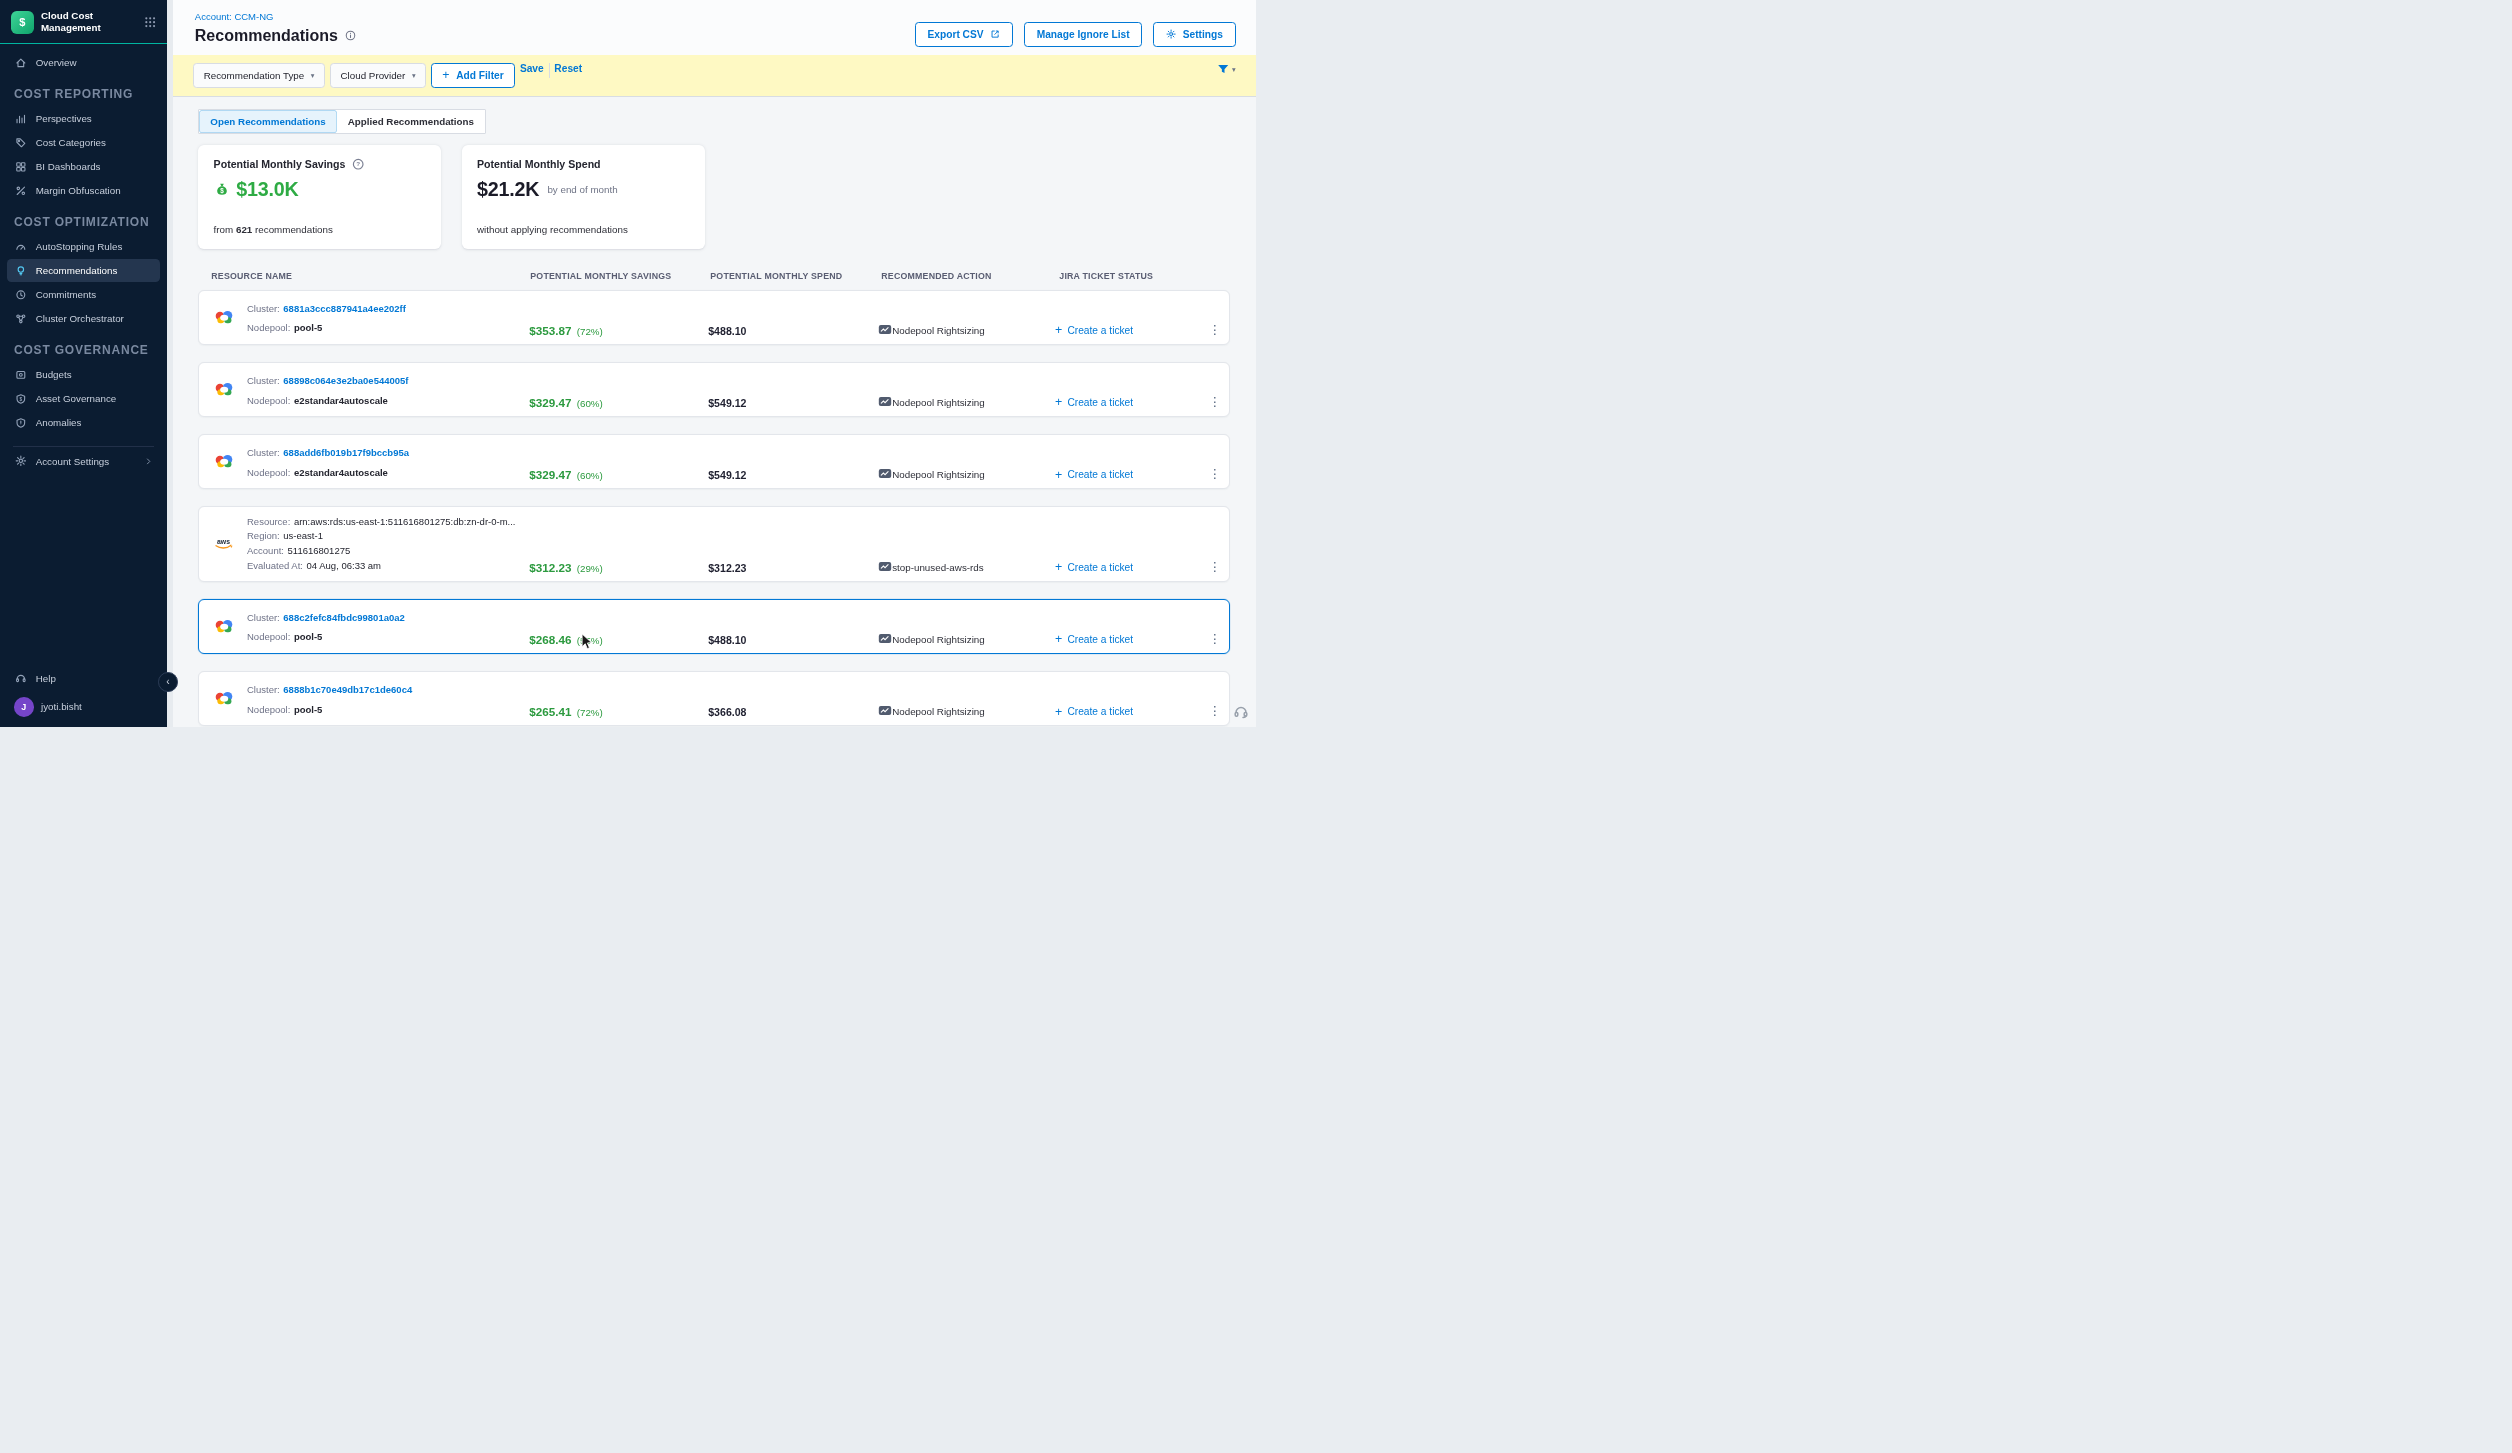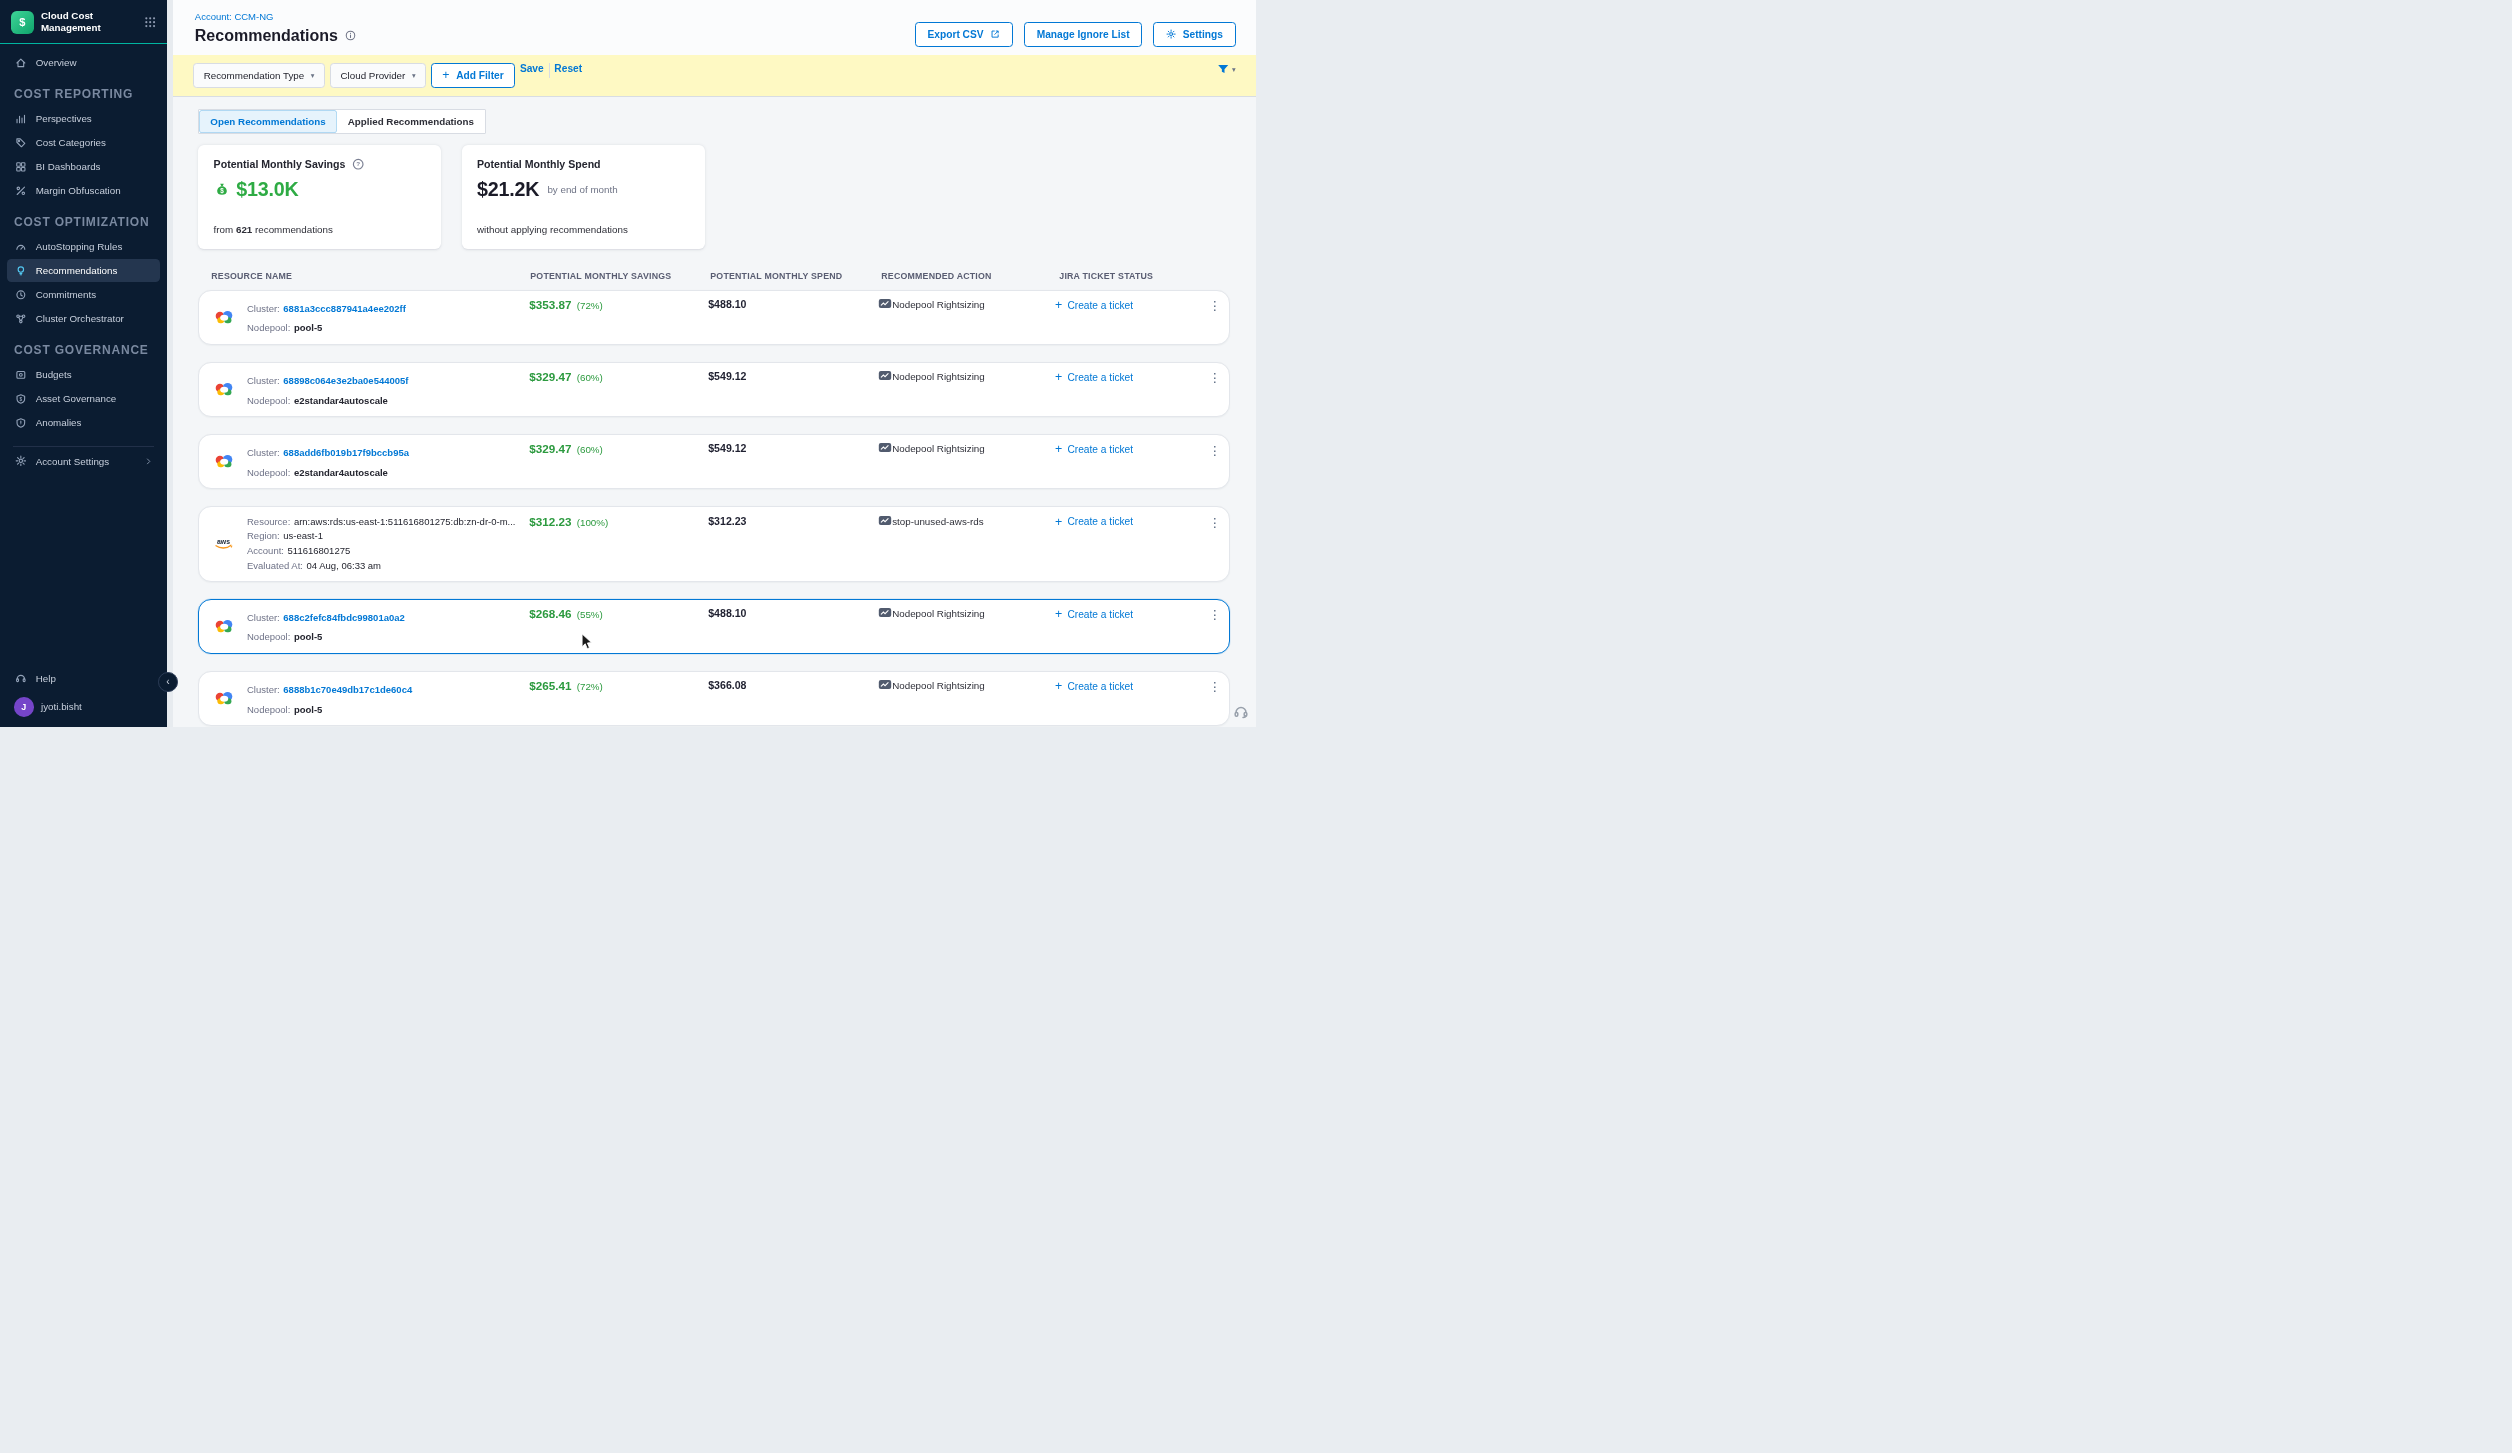--- a/index.html
+++ b/index.html
@@ -63,21 +63,21 @@
   .card-note b{font-weight:700}
 
   .thead{display:flex;align-items:center;padding:2.9px 0 8.8px;font-size:8.8px;font-weight:700;color:#595d72;letter-spacing:0.2px;white-space:nowrap}
   .c-name{width:332px;padding-left:13px}
   .c-sav{width:180px}
   .c-spend{width:171px}
   .c-act{width:178px}
   .c-jira{width:147px}
   .c-menu{width:28px}
 
-  .row{display:flex;align-items:flex-start;background:#fff;border:0.7px solid #e3e6eb;border-radius:13px;margin-bottom:17px;min-height:47px;padding:7.3px 0;box-shadow:0 0.7px 1.5px rgba(30,40,60,.04)}
+  .row{display:flex;align-items:flex-end;background:#fff;border:0.7px solid #e3e6eb;border-radius:6px;margin-bottom:17px;min-height:47px;padding:7.3px 0;box-shadow:0 0.7px 1.5px rgba(30,40,60,.04)}
   .row.selected{border:1.1px solid #0278d5;box-shadow:0 0 0 0.7px rgba(2,120,213,.12)}
   .row .c-name{display:flex;align-items:center;gap:11.7px}
   .picon{width:23px;display:flex;justify-content:center;flex:0 0 23px}
   .nline{white-space:nowrap;line-height:1.65}
   .lbl{color:#6e7287;font-size:9.5px;margin-right:3.6px}
   .lval{color:#24252f;font-weight:600;font-size:9.5px}
   .lval.link{color:#0278d5;cursor:pointer;text-decoration:none}
   .aws-lines .nline{line-height:1.55;font-size:9.3px}
   .aws-lines .lval{font-weight:500}
   .sval{font-size:11.7px;font-weight:700;color:#2c9a3f}
@@ -490,21 +490,21 @@
                 <path d="M31.6 17.6l4-1.9-1.2 3.8z" fill="#f7981d"></path>
               </svg>
             </span>
           <div class="nlines aws-lines">
             <div class="nline"><span class="lbl">Resource:</span><span class="lval">arn:aws:rds:us-east-1:511616801275:db:zn-dr-0-m...</span></div>
             <div class="nline"><span class="lbl">Region:</span><span class="lval">us-east-1</span></div>
             <div class="nline"><span class="lbl">Account:</span><span class="lval">511616801275</span></div>
             <div class="nline"><span class="lbl">Evaluated At:</span><span class="lval">04 Aug, 06:33 am</span></div>
           </div>
         </div>
-        <div class="cell c-sav"><span class="sval">$312.23</span><span class="spct">(100%)</span></div>
+        <div class="cell c-sav"><span class="sval">$312.23</span><span class="spct">(29%)</span></div>
         <div class="cell c-spend">$312.23</div>
         <div class="cell c-act">
             <span><svg width="14" height="11" viewBox="0 0 20 16">
                 <rect x="1" y="1.5" width="18" height="13" rx="3" fill="#515b6e"></rect>
                 <path d="M4.5 10.5l3.2-3.2 2.4 2.4 4.4-4.4" stroke="#fff" stroke-width="1.5" fill="none" stroke-linecap="round"></path>
               </svg></span>
             <span>stop-unused-aws-rds</span>
           </div>
         <div class="cell c-jira"><a class="create">
               <span class="plus">+</span>

